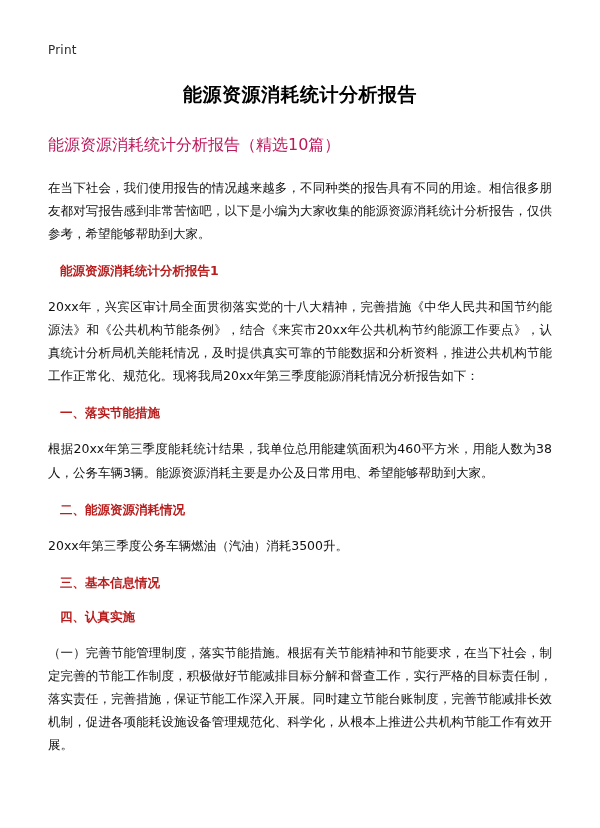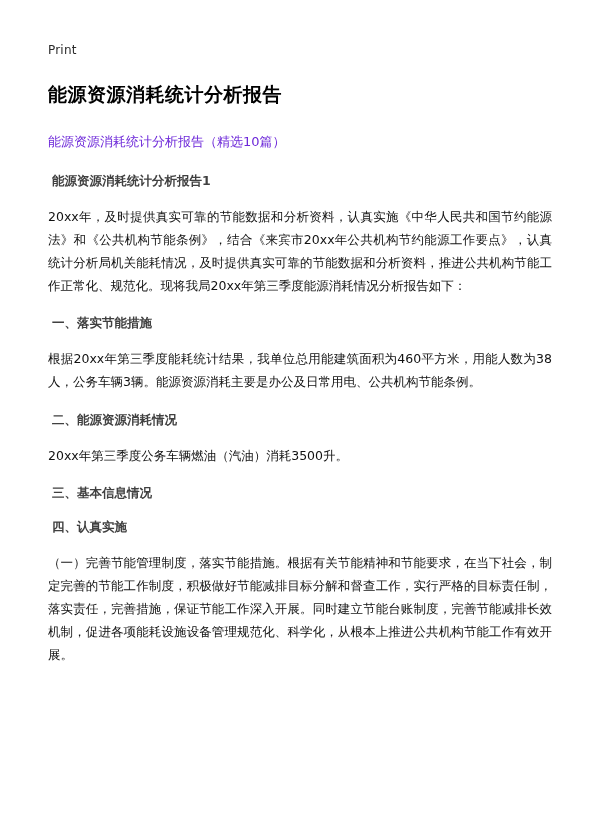--- a/index.html
+++ b/index.html
@@ -22,67 +22,69 @@
     padding: 44px 48px 0 48px;
   }
   .print-label {
     font-size: 12px;
     color: #2b2b2b;
     line-height: 1;
     margin: 0 0 26px 0;
     letter-spacing: 0.2px;
   }
   .doc-title {
+    text-align: center;
     font-size: 19px;
     font-weight: bold;
     color: #000;
     margin: 0 0 24px 0;
     letter-spacing: 0.5px;
   }
   .subtitle {
-    font-size: 13px;
-    color: #6d28d9;
+    font-size: 16px;
+    color: #be185d;
     margin: 0 0 18px 0;
     line-height: 1.6;
   }
   p.body-text {
     font-size: 12.5px;
     line-height: 1.85;
     color: #111;
     margin: 0 0 16px 0;
     text-align: justify;
   }
   h2.section-heading {
     font-size: 12.5px;
     font-weight: bold;
-    color: #404040;
-    margin: 0 0 14px 4px;
+    color: #b91c1c;
+    margin: 0 0 14px 12px;
     line-height: 1.6;
   }
   .indent {
     text-indent: 0;
   }
 </style>
 </head>
 <body>
 
 <div class="page">
 
   <div class="print-label">Print</div>
 
   <h1 class="doc-title">能源资源消耗统计分析报告</h1>
 
   <div class="subtitle">能源资源消耗统计分析报告（精选10篇）</div>
 
+  <p class="body-text">在当下社会，我们使用报告的情况越来越多，不同种类的报告具有不同的用途。相信很多朋友都对写报告感到非常苦恼吧，以下是小编为大家收集的能源资源消耗统计分析报告，仅供参考，希望能够帮助到大家。</p>
 
   <h2 class="section-heading">能源资源消耗统计分析报告1</h2>
-  <p class="body-text">20xx年，及时提供真实可靠的节能数据和分析资料，认真实施《中华人民共和国节约能源法》和《公共机构节能条例》，结合《来宾市20xx年公共机构节约能源工作要点》，认真统计分析局机关能耗情况，及时提供真实可靠的节能数据和分析资料，推进公共机构节能工作正常化、规范化。现将我局20xx年第三季度能源消耗情况分析报告如下：</p>
+  <p class="body-text">20xx年，兴宾区审计局全面贯彻落实党的十八大精神，完善措施《中华人民共和国节约能源法》和《公共机构节能条例》，结合《来宾市20xx年公共机构节约能源工作要点》，认真统计分析局机关能耗情况，及时提供真实可靠的节能数据和分析资料，推进公共机构节能工作正常化、规范化。现将我局20xx年第三季度能源消耗情况分析报告如下：</p>
 
   <h2 class="section-heading">一、落实节能措施</h2>
-  <p class="body-text">根据20xx年第三季度能耗统计结果，我单位总用能建筑面积为460平方米，用能人数为38人，公务车辆3辆。能源资源消耗主要是办公及日常用电、公共机构节能条例。</p>
+  <p class="body-text">根据20xx年第三季度能耗统计结果，我单位总用能建筑面积为460平方米，用能人数为38人，公务车辆3辆。能源资源消耗主要是办公及日常用电、希望能够帮助到大家。</p>
 
   <h2 class="section-heading">二、能源资源消耗情况</h2>
   <p class="body-text">20xx年第三季度公务车辆燃油（汽油）消耗3500升。</p>
 
   <h2 class="section-heading">三、基本信息情况</h2>
 
   <h2 class="section-heading">四、认真实施</h2>
   <p class="body-text indent">（一）完善节能管理制度，落实节能措施。根据有关节能精神和节能要求，在当下社会，制定完善的节能工作制度，积极做好节能减排目标分解和督查工作，实行严格的目标责任制，落实责任，完善措施，保证节能工作深入开展。同时建立节能台账制度，完善节能减排长效机制，促进各项能耗设施设备管理规范化、科学化，从根本上推进公共机构节能工作有效开展。</p>
 
 </div>

